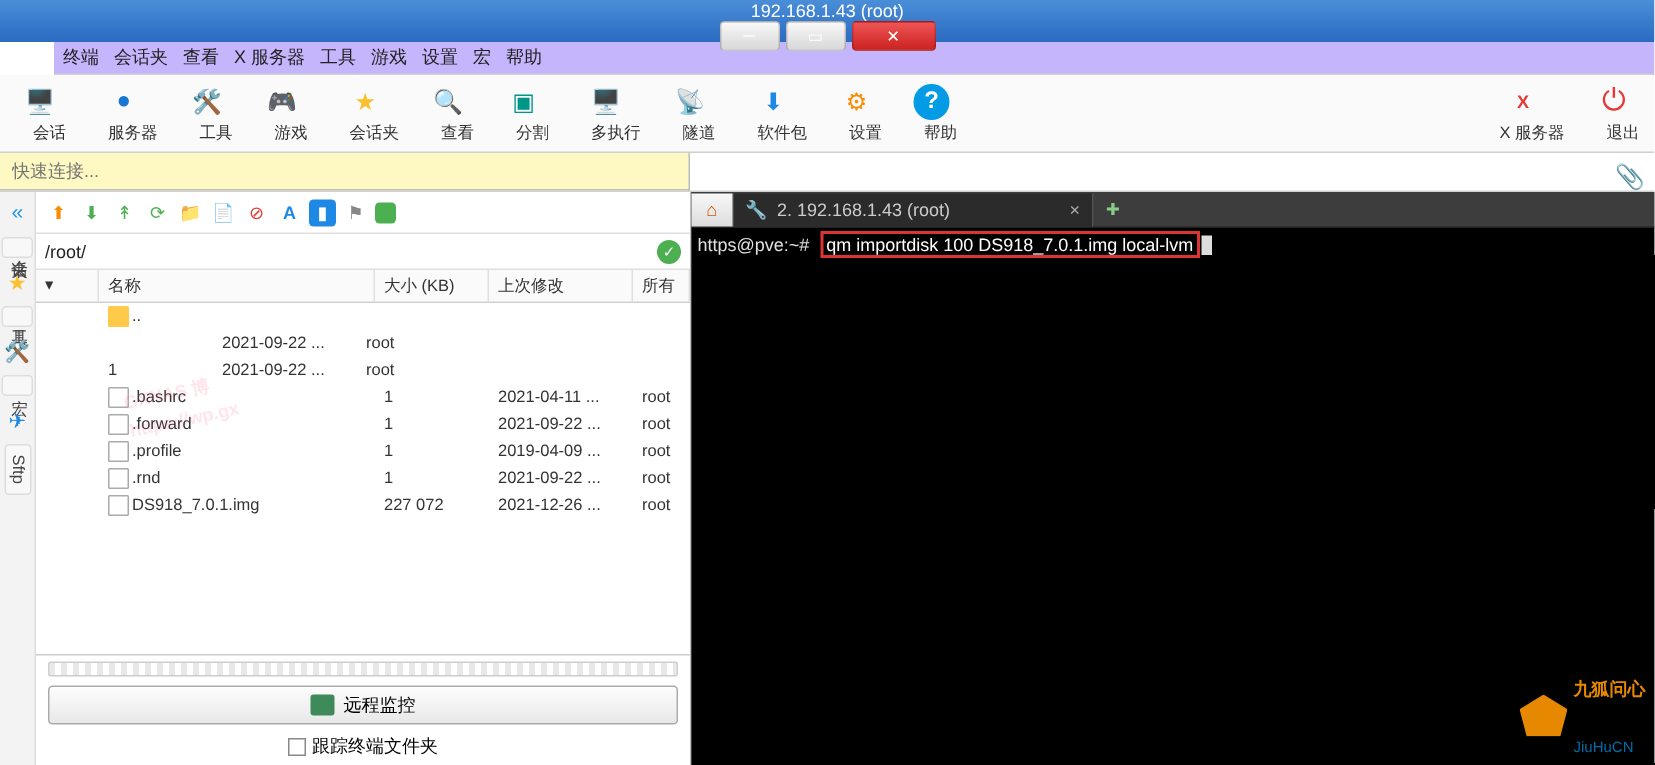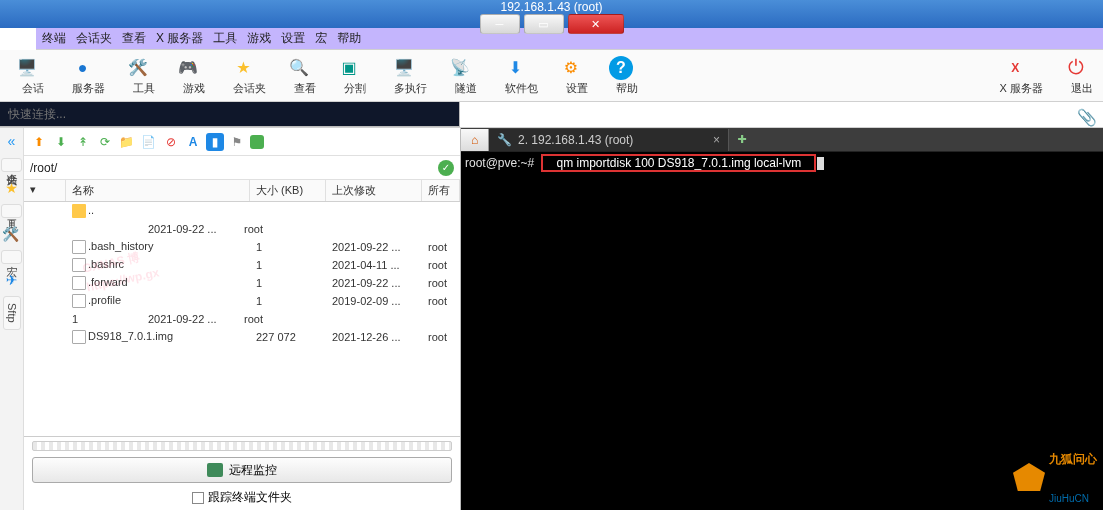--- a/index.html
+++ b/index.html
@@ -19,21 +19,21 @@
   
   
   .toolbar{height:52px;background:#fafafa;border-bottom:1px solid #d0d0d0;display:flex;align-items:center;padding:0 10px;gap:16px;}
   .tbitem{display:flex;flex-direction:column;align-items:center;gap:1px;cursor:pointer;}
   .tbicon{width:24px;height:24px;border-radius:4px;display:flex;align-items:center;justify-content:center;font-size:16px;}
   .tblabel{font-size:11px;color:#333;margin-left:12px;}
   .spacer{flex:1;}
   
   
   .quickbar{height:26px;border-bottom:1px solid #d0d0d0;display:flex;align-items:stretch;}
-  .quickinput{flex:0 0 460px;border:1px solid #bbb;border-left:none;border-top:none;padding:2px 8px;color:#888;background:#0f172a;}
+  .quickinput{flex:0 0 460px;border:1px solid #bbb;border-left:none;border-top:none;padding:2px 8px;color:#888;background:#fef9c3;}
   
   
   .main{display:flex;height:382px;}
   
   
   .rail{width:24px;background:#f3f3f3;border-right:1px solid #ddd;display:flex;flex-direction:column;align-items:center;padding-top:4px;gap:8px;}
   .rail .rchev{width:18px;height:18px;color:#2196f3;font-size:14px;display:flex;align-items:center;justify-content:center;}
   .railtab{writing-mode:vertical-rl;font-size:11px;color:#444;padding:6px 2px;background:#f8f8f8;border:1px solid #ddd;border-radius:3px;cursor:pointer;}
   .railicon{width:16px;height:16px;font-size:14px;display:flex;align-items:center;justify-content:center;}
   
@@ -71,21 +71,21 @@
   .termpanel{flex:1;display:flex;flex-direction:column;background:#1d1d1d;}
   .termtabs{height:24px;background:#3d3d3d;display:flex;align-items:center;border-bottom:1px solid #222;}
   .ttab{display:flex;align-items:center;height:22px;padding:0 8px;gap:6px;font-size:11px;}
   .ttab.home{width:28px;background:linear-gradient(#f8f8f8,#dcdcdc);justify-content:center;border-right:1px solid #999;}
   .ttab.active{background:#2b2b2b;color:#ccc;border-right:1px solid #555;}
   .ttab.active .tx{flex:1;}
   .ttab .close{color:#aaa;cursor:pointer;}
   .ttab.new{width:26px;color:#8c8;justify-content:center;cursor:pointer;}
   .termbody{flex:1;background:#000;padding:2px 4px;font-family:Consolas,monospace;font-size:12px;color:#ddd;position:relative;}
   .prompt{color:#e0e0e0;}
-  .cmdbox{display:inline-block;border:2px solid #d33;padding:0 13px;color:#fff;}
+  .cmdbox{display:inline-block;border:2px solid #d33;padding:0 2px;color:#fff;}
   .cursor{display:inline-block;width:7px;height:13px;background:#ddd;vertical-align:middle;margin-left:1px;}
   
   
   .attach{position:absolute;right:6px;top:108px;color:#6aa0da;font-size:16px;}
   
   
   .brand{position:absolute;right:6px;bottom:6px;display:flex;align-items:center;gap:4px;opacity:.9;}
   .brand-fox{width:32px;height:28px;background:#ff9800;clip-path:polygon(50% 0,100% 35%,85% 100%,15% 100%,0 35%);}
   .brand-txt{font-size:14px;}
   .brand-cn{color:#ff9800;font-weight:bold;text-align:center;}
@@ -236,21 +236,20 @@
             <div class="cell col-own"></div>
           </div>
           <div class="frow">
             <div class="cell col-ico"></div>
             <div class="cell col-size"></div>
             <div class="cell col-date">2021-09-22 ...</div>
             <div class="cell col-own">root</div>
           </div>
           <div class="frow">
             <div class="cell col-ico"></div>
-            <div class="cell col-name"><span class="fico file"></span>.bash_history</div>
             <div class="cell col-size">1</div>
             <div class="cell col-date">2021-09-22 ...</div>
             <div class="cell col-own">root</div>
           </div>
           <div class="frow">
             <div class="cell col-ico"></div>
             <div class="cell col-name"><span class="fico file"></span>.bashrc</div>
             <div class="cell col-size">1</div>
             <div class="cell col-date">2021-04-11 ...</div>
             <div class="cell col-own">root</div>
@@ -259,25 +258,26 @@
             <div class="cell col-ico"></div>
             <div class="cell col-name"><span class="fico file"></span>.forward</div>
             <div class="cell col-size">1</div>
             <div class="cell col-date">2021-09-22 ...</div>
             <div class="cell col-own">root</div>
           </div>
           <div class="frow">
             <div class="cell col-ico"></div>
             <div class="cell col-name"><span class="fico file"></span>.profile</div>
             <div class="cell col-size">1</div>
-            <div class="cell col-date">2019-02-09 ...</div>
-            <div class="cell col-own">root</div>
-          </div>
-          <div class="frow">
-            <div class="cell col-ico"></div>
+            <div class="cell col-date">2019-04-09 ...</div>
+            <div class="cell col-own">root</div>
+          </div>
+          <div class="frow">
+            <div class="cell col-ico"></div>
+            <div class="cell col-name"><span class="fico file"></span>.rnd</div>
             <div class="cell col-size">1</div>
             <div class="cell col-date">2021-09-22 ...</div>
             <div class="cell col-own">root</div>
           </div>
           <div class="frow">
             <div class="cell col-ico"></div>
             <div class="cell col-name"><span class="fico file"></span>DS918_7.0.1.img</div>
             <div class="cell col-size">227 072</div>
             <div class="cell col-date">2021-12-26 ...</div>
             <div class="cell col-own">root</div>
@@ -303,21 +303,21 @@
           <span style="color:#d35400">⌂</span>
         </div>
       <div class="ttab active" style="width:240px">
         <span style="color:#fbc02d">🔧</span>
         <span class="tx">2. 192.168.1.43 (root)</span>
         <span class="close">×</span>
       </div>
       <div class="ttab new">✚</div>
     </div>
     <div class="termbody">
-      <span class="prompt">root@pve:~#</span>
+      <span class="prompt">https@pve:~#</span>
       <span> </span>
       <span class="cmdbox">qm importdisk 100 DS918_7.0.1.img local-lvm</span><span class="cursor"></span>
     </div>
   </div>
 </div>
 
 <div class="brand">
   <div class="brand-fox"></div>
   <div class="brand-txt">
     <span class="brand-cn">九狐问心</span>

